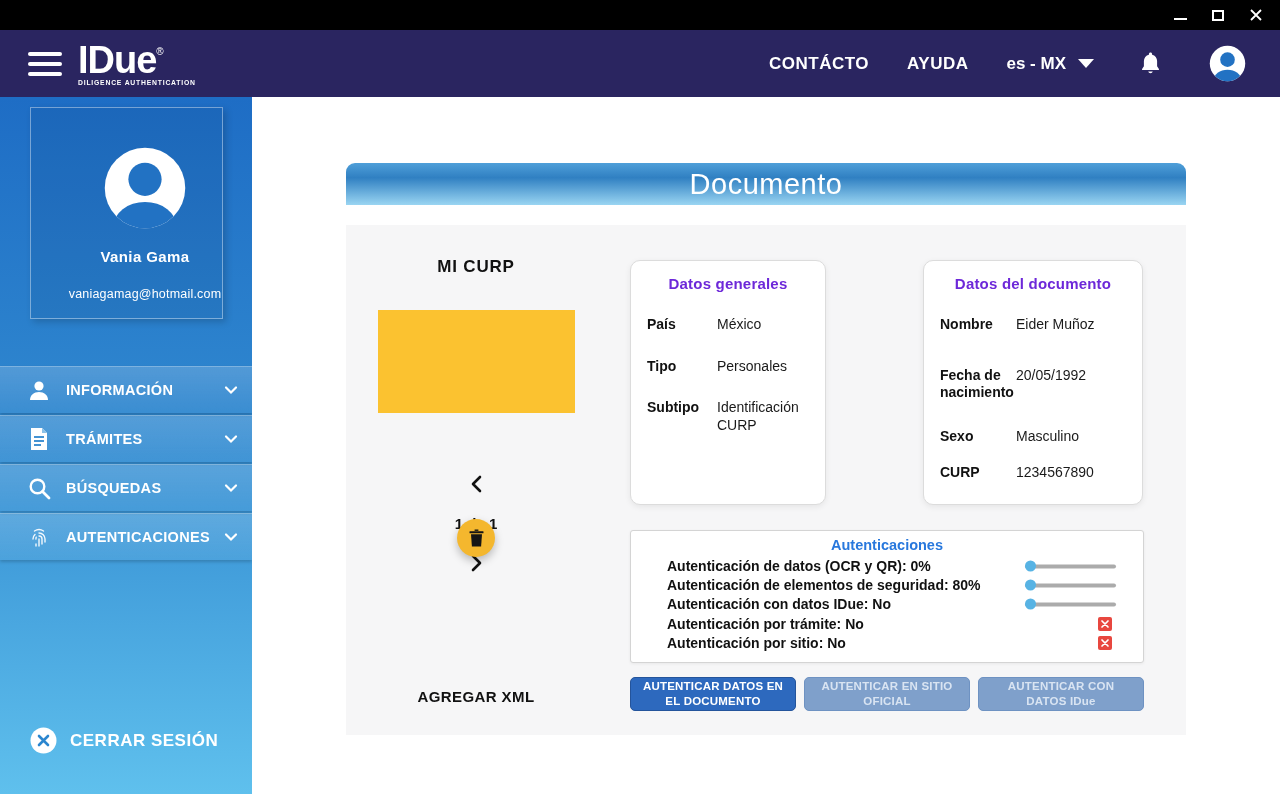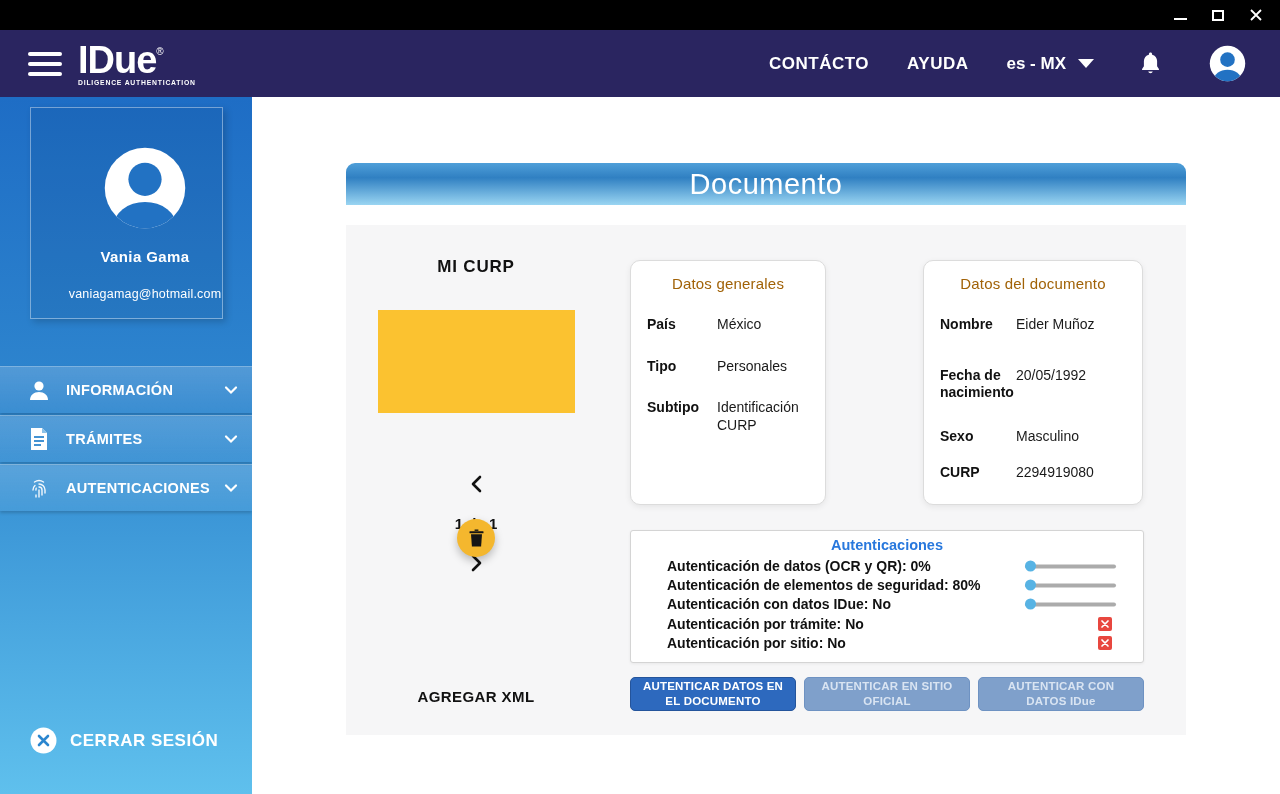--- a/index.html
+++ b/index.html
@@ -75,21 +75,21 @@
                display:flex; align-items:center; justify-content:center; cursor:pointer; }
   .add-action { position:absolute; left:0; width:260px; text-align:center; font-size:15px; font-weight:bold;
                 color:#111; letter-spacing:0.4px; cursor:pointer; }
   .add-imagen { top:363px; } .add-pdf { top:409px; } .add-xml { top:463px; }
 
   
   .card { position:absolute; background:#fff; border:1px solid #DCDCDC; border-radius:10px;
           box-shadow:0 2px 6px rgba(0,0,0,0.07); }
   .card-dg { left:284px; top:35px; width:196px; height:245px; }
   .card-dd { left:577px; top:35px; width:220px; height:245px; }
-  .card-title { text-align:center; color:#a16207; font-size:15px; font-weight:normal; margin-top:14px; letter-spacing:0.2px; }
+  .card-title { text-align:center; color:#6d28d9; font-size:15px; font-weight:bold; margin-top:14px; letter-spacing:0.2px; }
   .fields { margin-top:24px; }
   .field-row { display:flex; padding:0 10px 0 16px; margin-bottom:22px; }
   .field-label { font-weight:bold; color:#111; font-size:14px; line-height:1.25; }
   .field-value { color:#1a1a1a; font-size:14px; line-height:1.25; }
   .card-dg .field-label { width:70px; flex:none; }
   .card-dg .field-value { flex:1; }
   .card-dd .field-label { width:76px; flex:none; }
   .card-dd .field-value { flex:1; }
   .card-dg .field-row { margin-bottom:24px; }
   .card-dd .field-row { margin-bottom:19px; }
@@ -221,20 +221,34 @@
       </span>
       <span class="menu-label">TRÁMITES</span>
       <span class="menu-chevron">
         <svg width="14" height="9" viewBox="0 0 14 9">
             <polyline points="2,2 7,7 12,2" fill="none" stroke="#fff" stroke-width="2.2" stroke-linecap="round"></polyline>
           </svg>
       </span>
     </div>
     <div class="menu-item">
       <span class="menu-icon">
+        <svg width="23" height="23" viewBox="0 0 23 23">
+            <circle cx="9.5" cy="9.5" r="6.8" fill="none" stroke="#fff" stroke-width="2.4"></circle>
+            <line x1="14.5" y1="14.5" x2="21" y2="21" stroke="#fff" stroke-width="2.8" stroke-linecap="round"></line>
+          </svg>
+      </span>
+      <span class="menu-label">BÚSQUEDAS</span>
+      <span class="menu-chevron">
+        <svg width="14" height="9" viewBox="0 0 14 9">
+            <polyline points="2,2 7,7 12,2" fill="none" stroke="#fff" stroke-width="2.2" stroke-linecap="round"></polyline>
+          </svg>
+      </span>
+    </div>
+    <div class="menu-item">
+      <span class="menu-icon">
         <svg width="22" height="24" viewBox="0 0 22 24" fill="none" stroke="#fff" stroke-width="1.4" stroke-linecap="round" opacity="0.92">
           <path d="M11 8 a6 6 0 0 1 6 6 v3"></path>
           <path d="M11 11 a3 3 0 0 1 3 3 v5"></path>
           <path d="M11 14 v7"></path>
           <path d="M8 14 a3 3 0 0 1 0.2 -1.8"></path>
           <path d="M5 14 a6 6 0 0 1 2 -4.5"></path>
           <path d="M6.5 6 a8 8 0 0 1 9 0"></path>
           <path d="M8 19 v2"></path>
         </svg>
       </span>
@@ -322,21 +336,21 @@
         <div class="field-row tall">
           <span class="field-label">Fecha de nacimiento</span>
           <span class="field-value">20/05/1992</span>
         </div>
         <div class="field-row">
           <span class="field-label">Sexo</span>
           <span class="field-value">Masculino</span>
         </div>
         <div class="field-row">
           <span class="field-label">CURP</span>
-          <span class="field-value">2294919080</span>
+          <span class="field-value">1234567890</span>
         </div>
       </div>
     </div>
 
     <div class="auth-panel">
       <div class="auth-title">Autenticaciones</div>
       <div class="auth-list">
         <div class="auth-row">
           <span class="auth-label">Autenticación de datos (OCR y QR): 0%</span>
           <span class="slider">

